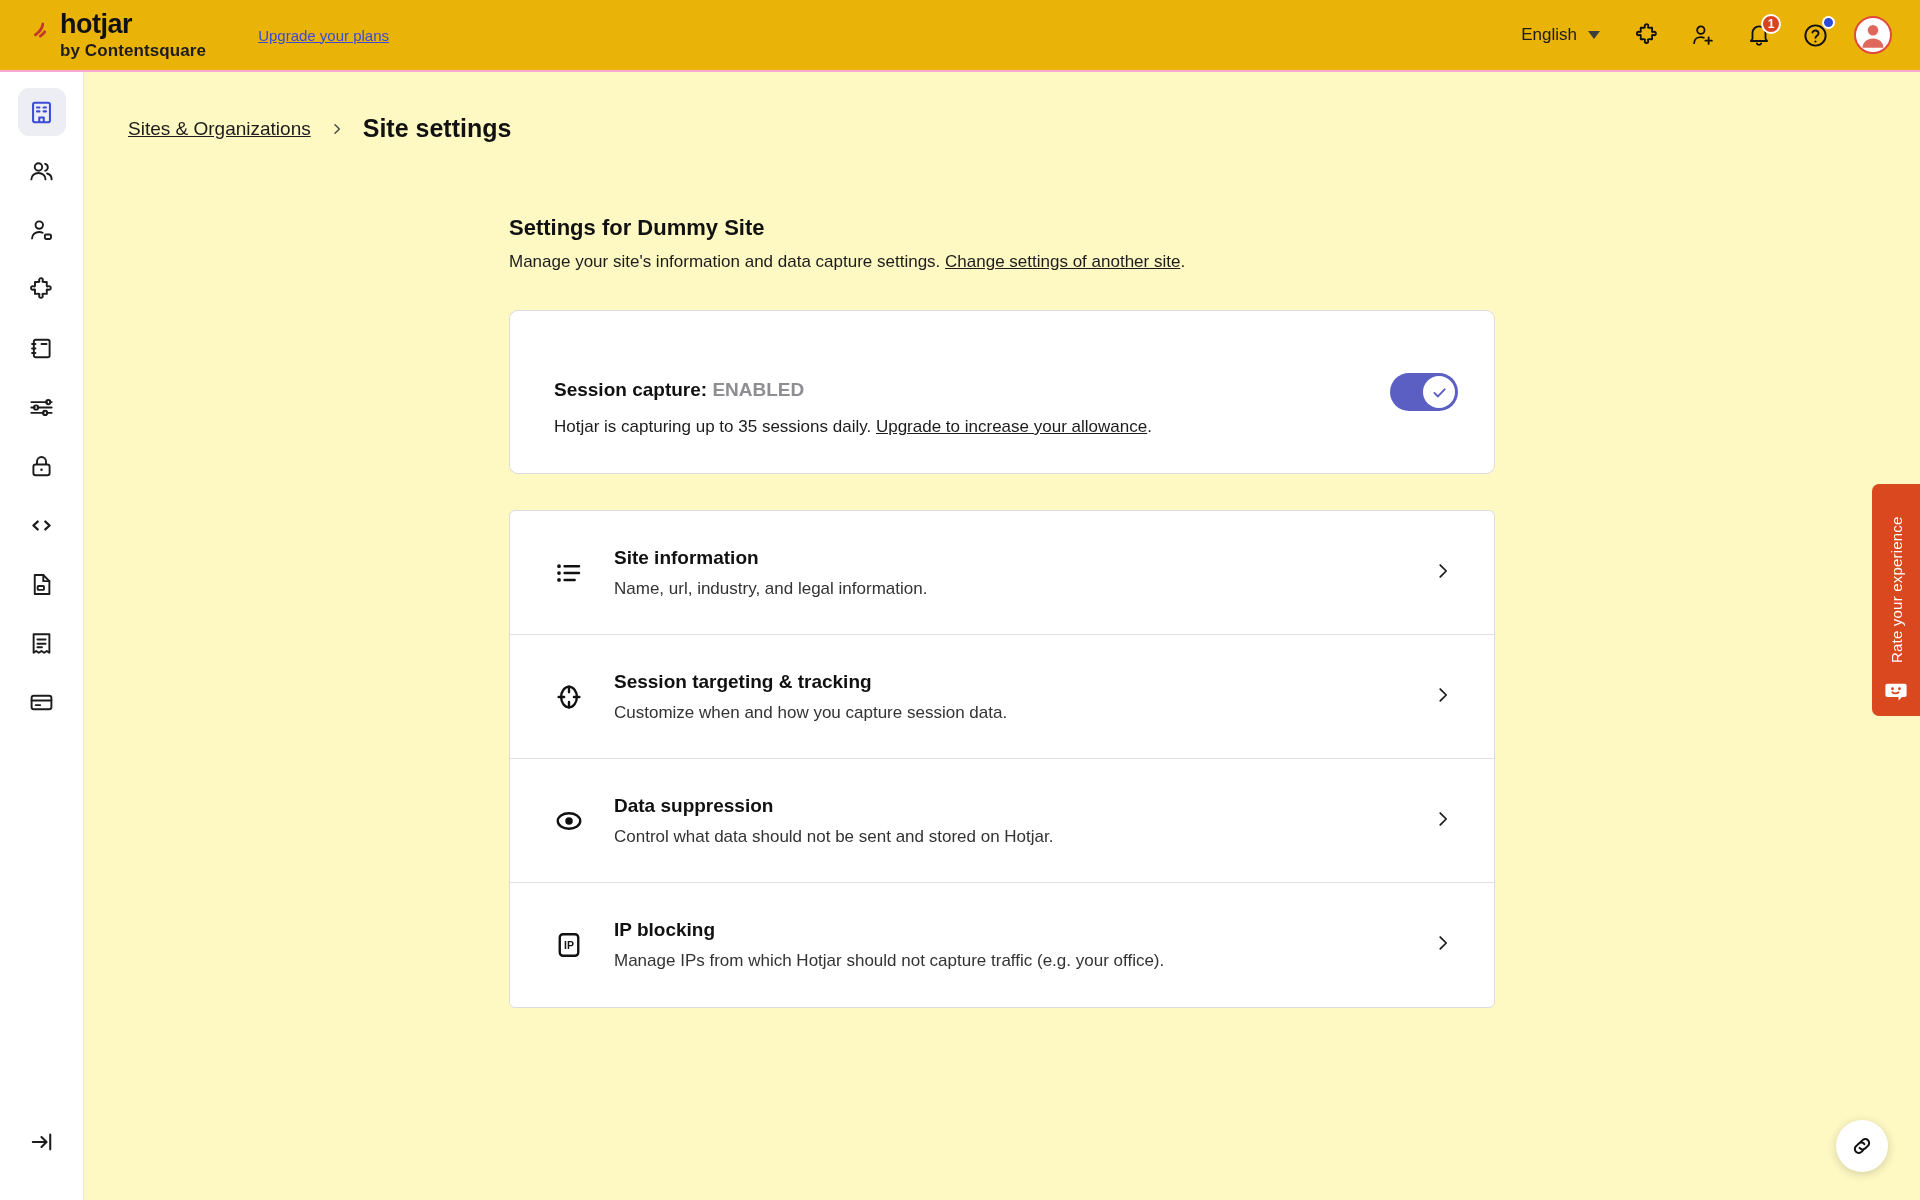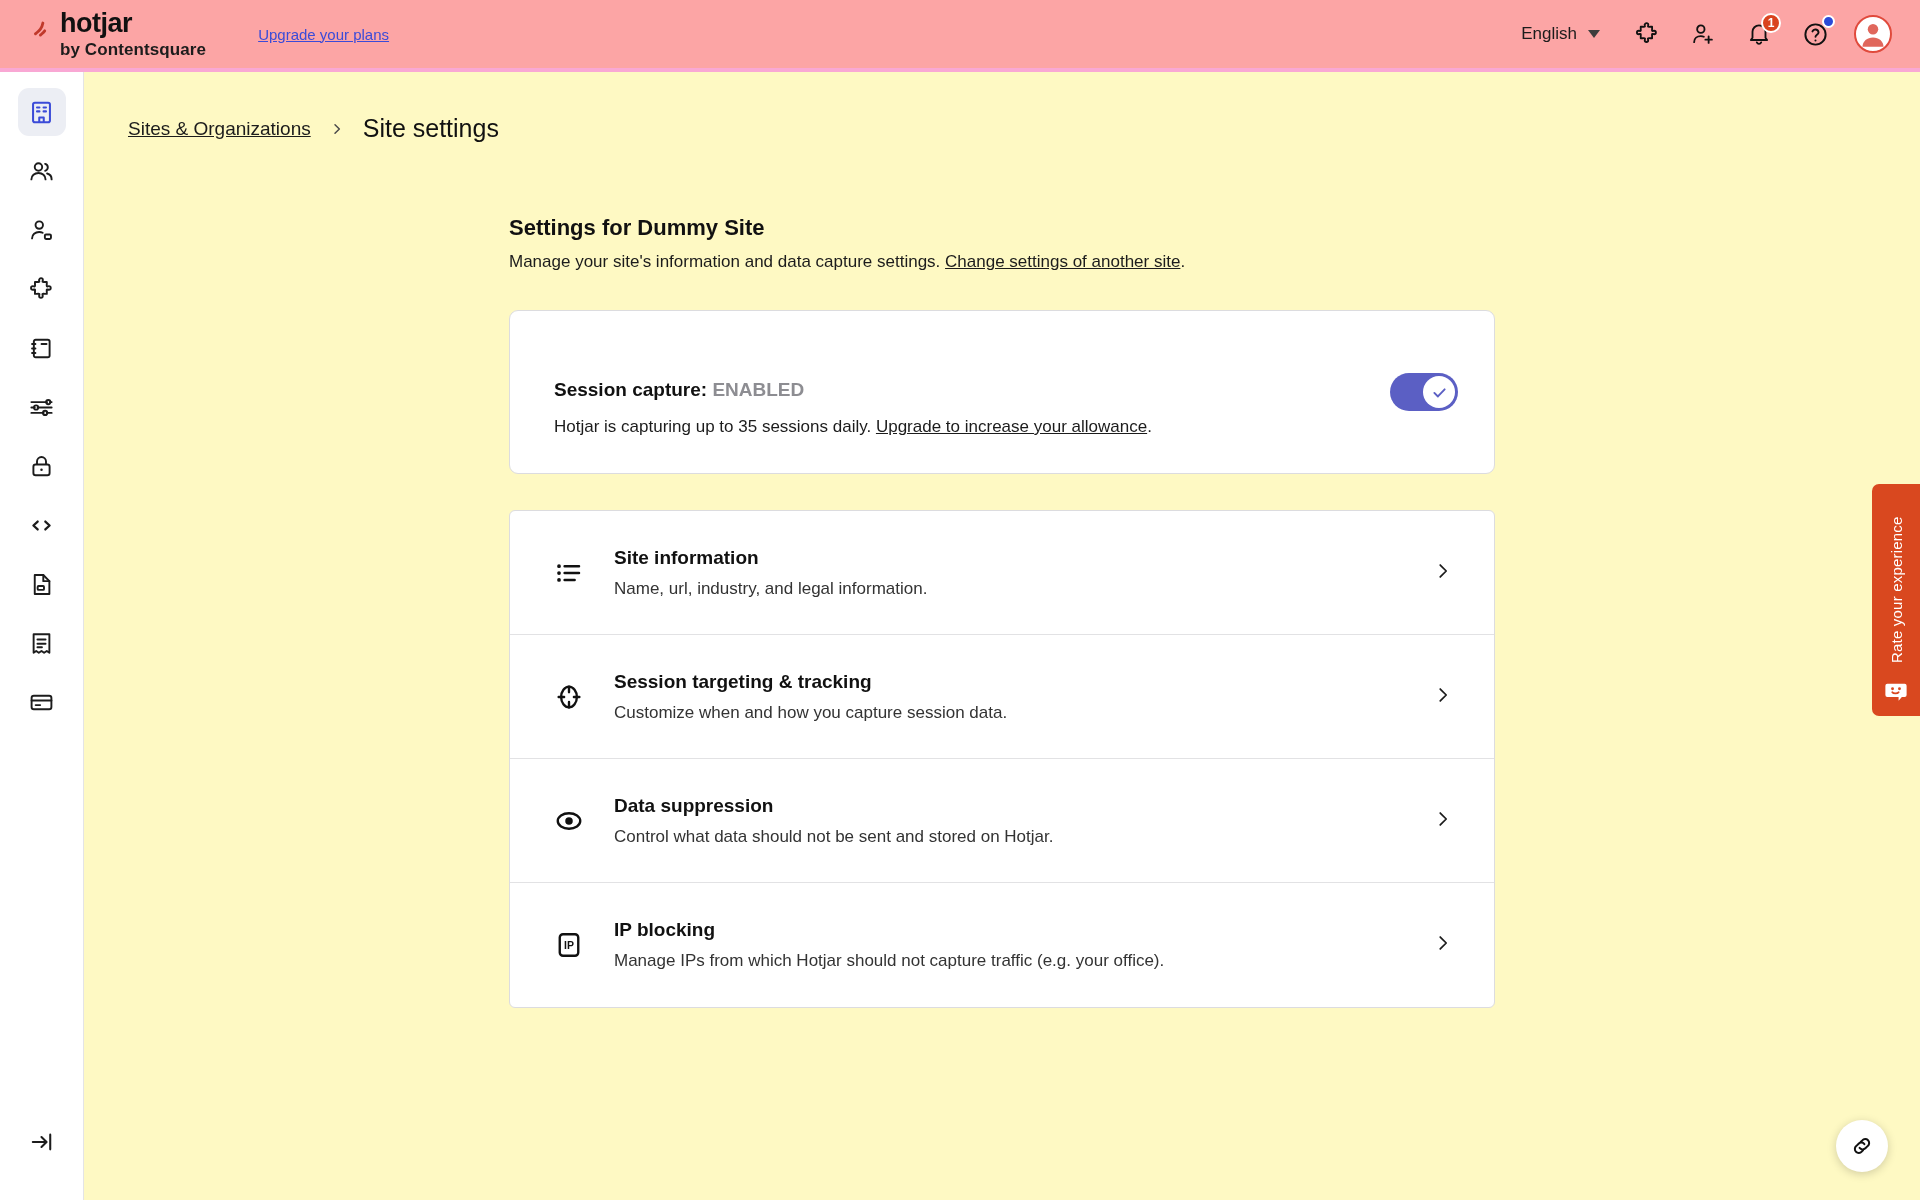--- a/index.html
+++ b/index.html
@@ -9,22 +9,22 @@
     background: #ffffff;
     color: #1c1c1c;
     overflow: hidden;
   }
   #app { position: relative; width: 1920px; height: 1200px; }
 
   
   .topbar {
     position: absolute; top: 0; left: 0;
     width: 1920px; height: 72px;
-    background: #fca5a5;
-    border-bottom: 4px solid #f9a8d4;
+    background: #eab308;
+    border-bottom: 2px solid #f9a8d4;
     display: flex; align-items: center;
   }
   .brand { display: flex; align-items: flex-start; margin-left: 30px; }
   .brand-mark { width: 26px; height: 26px; margin-top: 6px; margin-right: 4px; }
   .brand-text { display: flex; flex-direction: column; line-height: 1; }
   .brand-name {
     font-size: 27px; font-weight: bold; letter-spacing: -0.5px;
     color: #111111;
   }
   .brand-sub {
@@ -112,21 +112,21 @@
   }
   .breadcrumb {
     margin: 42px 0 0 44px;
     display: flex; align-items: center; gap: 18px;
   }
   .bc-link {
     font-size: 19px; color: #1c1c1c;
     text-decoration: underline; cursor: pointer;
   }
   .bc-sep { color: #4a4a4a; display: flex; align-items: center; }
-  .bc-current { font-size: 25px; font-weight: normal; color: #111; }
+  .bc-current { font-size: 25px; font-weight: bold; color: #111; }
 
   .content { width: 986px; margin: 72px auto 0; margin-left: 425px; }
   .page-title { font-size: 22px; font-weight: bold; color: #111; }
   .page-sub {
     margin-top: 11px; font-size: 17px; color: #1c1c1c;
   }
   .page-sub a {
     color: #1c1c1c; text-decoration: underline; cursor: pointer;
   }
 

